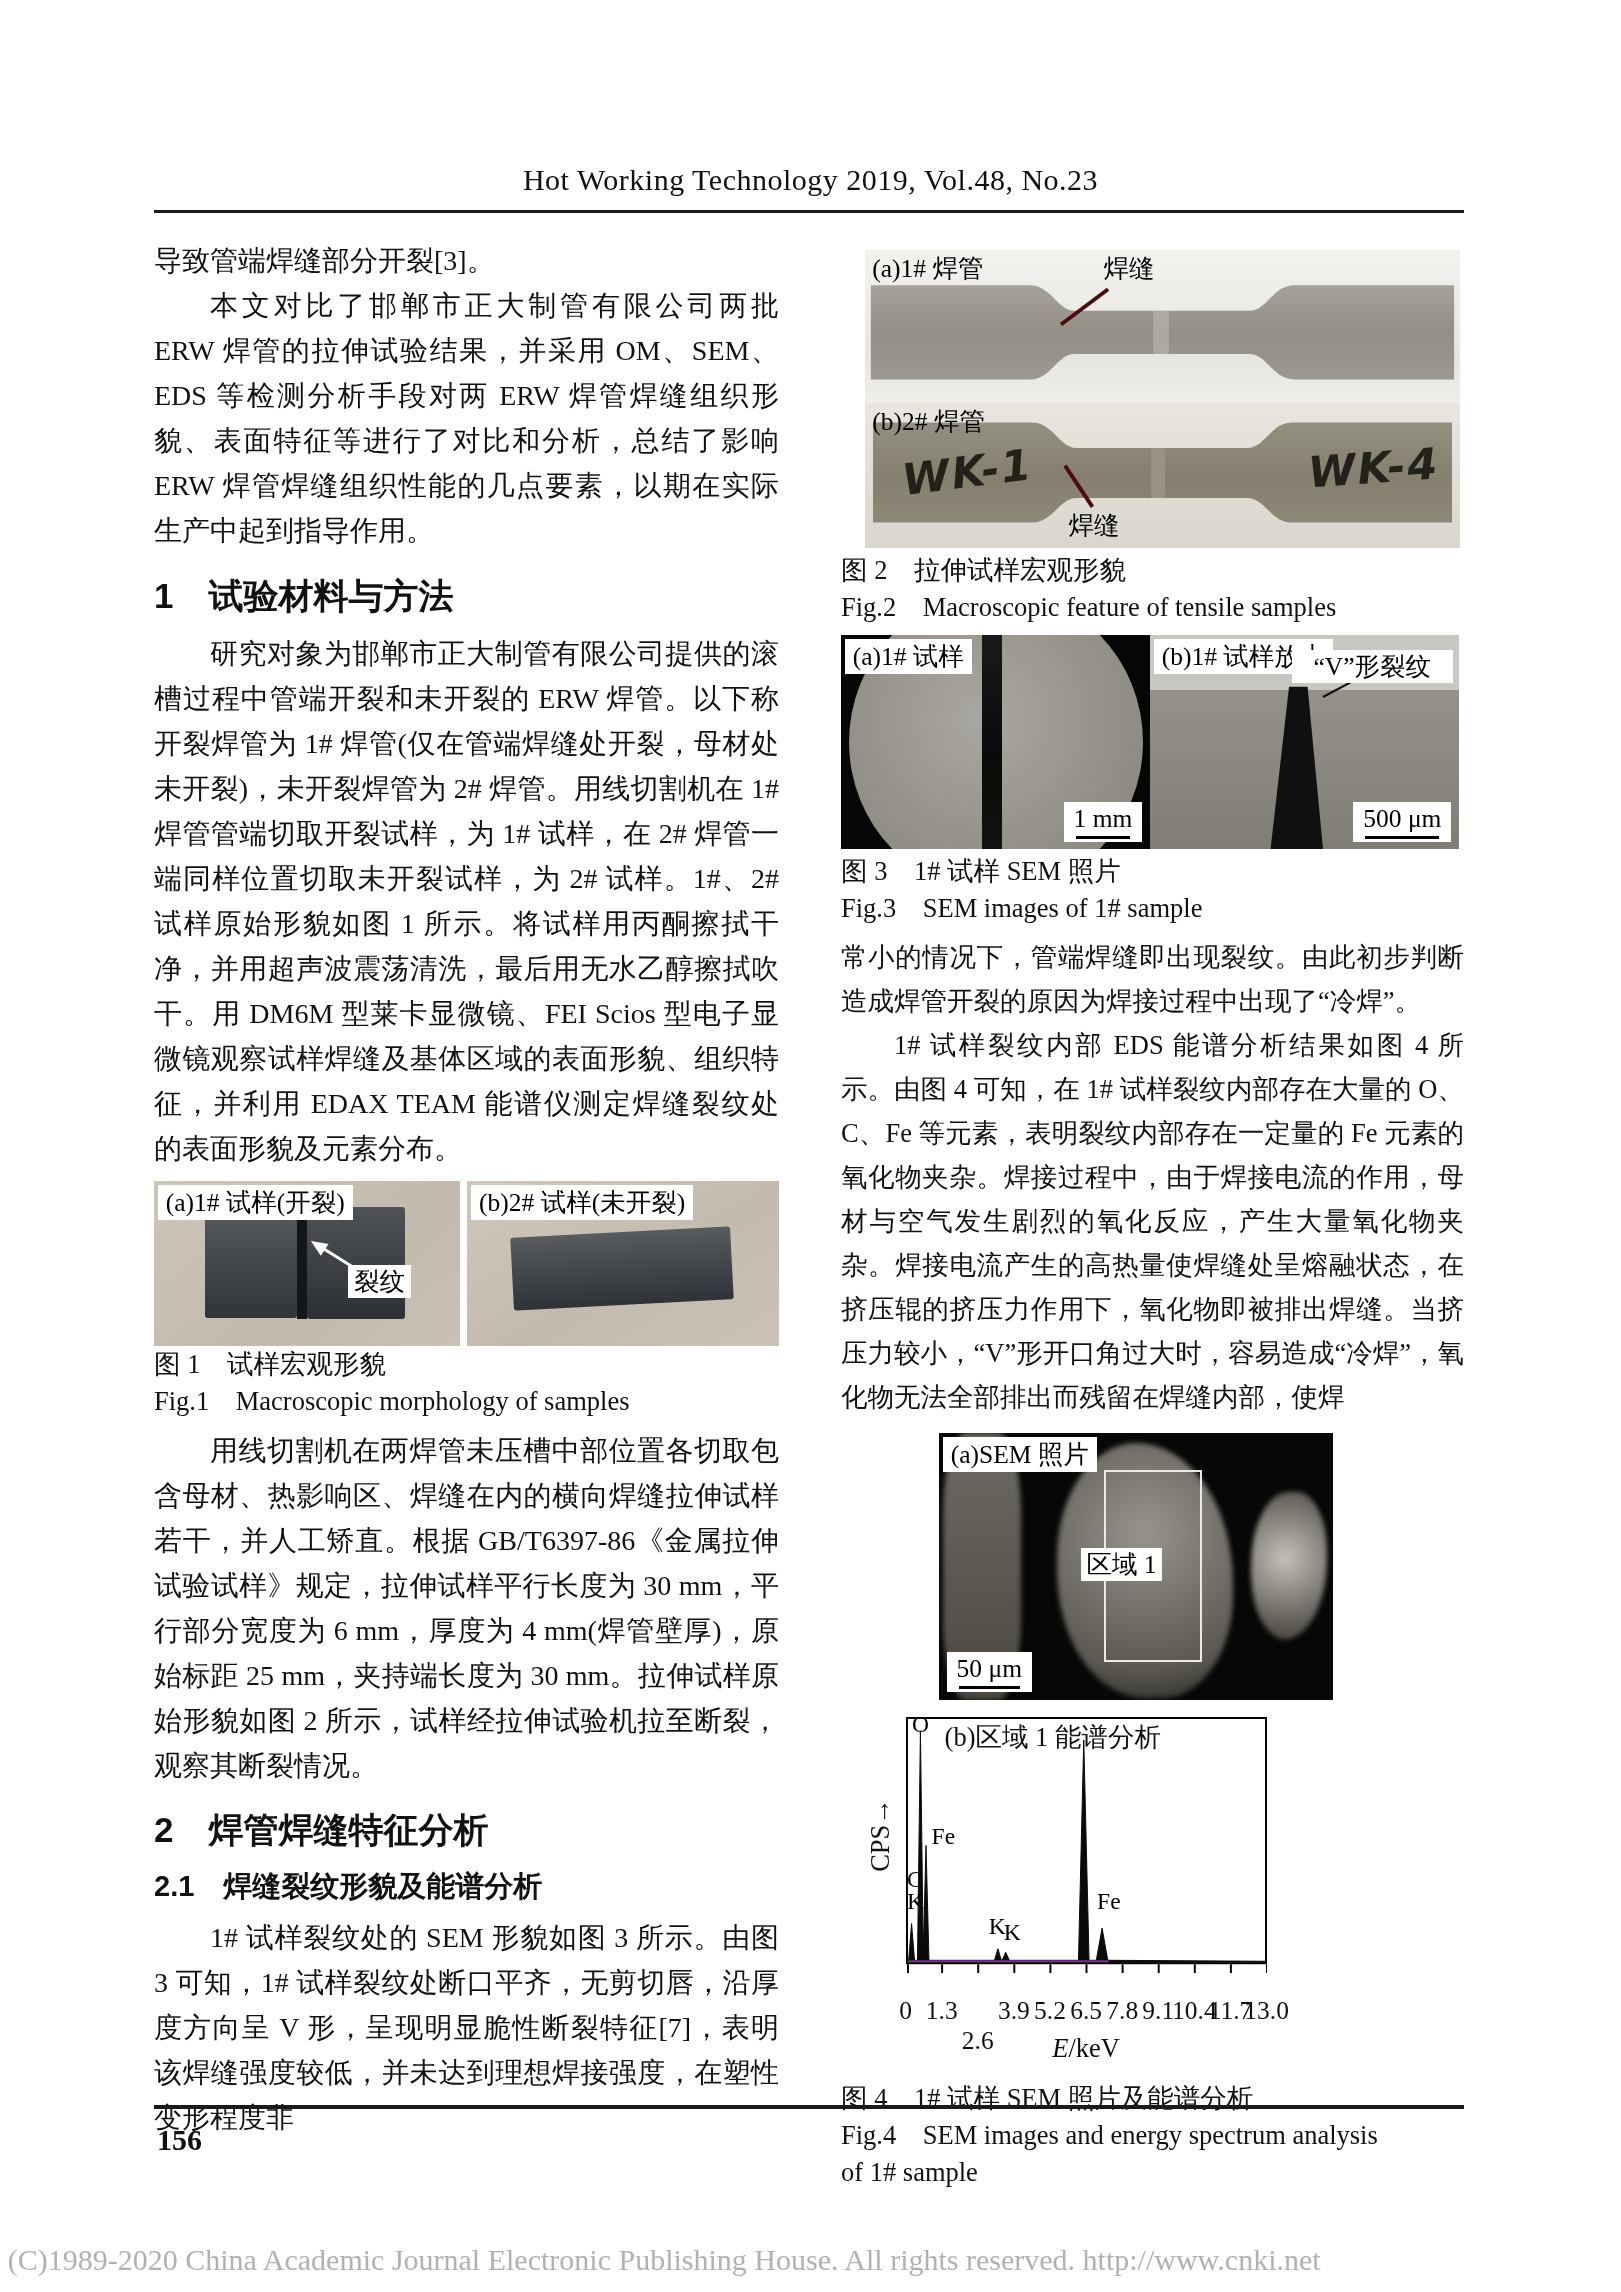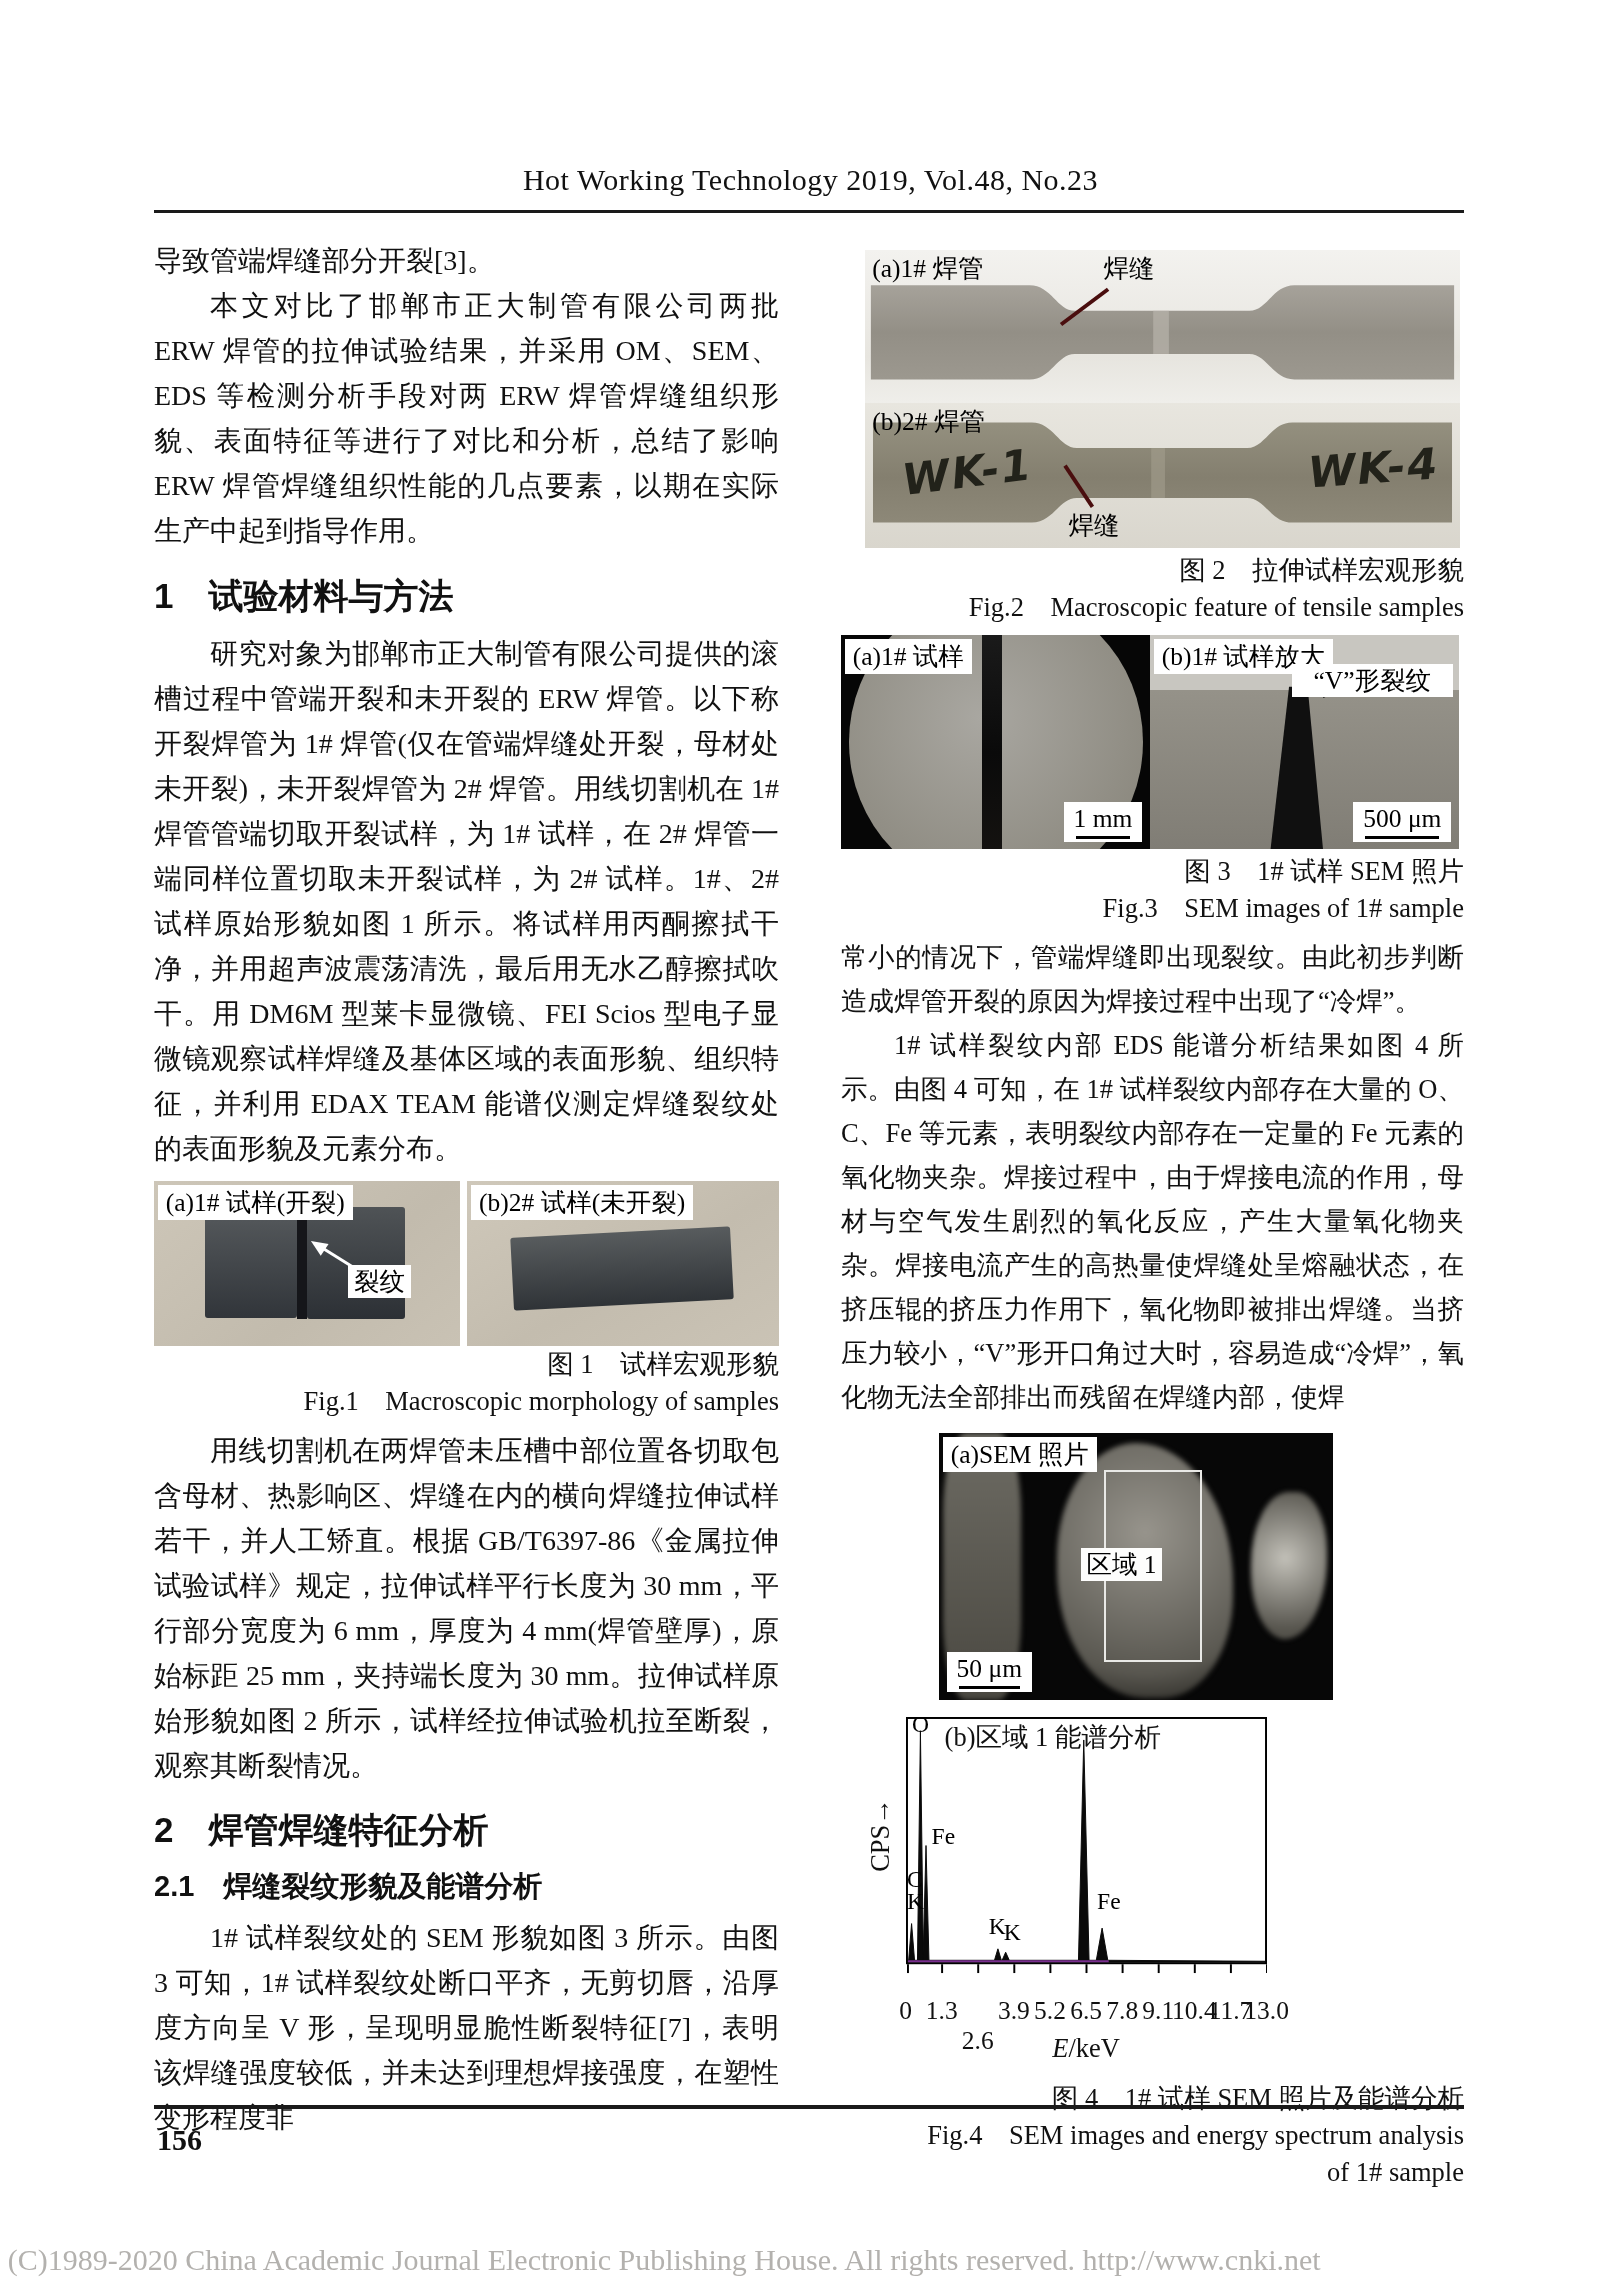--- a/index.html
+++ b/index.html
@@ -12,21 +12,21 @@
   
   .col{position:absolute;top:238px;font-size:28px;line-height:45px;text-align:justify;}
   .col-left{left:154px;width:625px;}
   .col-right{left:841px;width:623px;font-size:26.5px;line-height:44px;}
   p{margin:0;}
   .ind{text-indent:2em;}
   h1.sec{font-family:"Liberation Sans","DejaVu Sans",sans-serif;font-weight:bold;
          font-size:35px;margin:19.6px 0 13.7px 0;line-height:45px;text-align:left;}
   h2.sub{font-family:"Liberation Sans","DejaVu Sans",sans-serif;font-weight:bold;
          font-size:29px;margin:5.9px 0 7.8px 0;line-height:41px;text-align:left;}
-  .cap{text-align:right;font-size:26.5px;line-height:37px;text-indent:0;}
+  .cap{text-align:left;font-size:26.5px;line-height:37px;text-indent:0;}
   
   .plabel{position:absolute;top:3.9px;left:3.9px;background:#fff;color:#000;
           padding:1px 7.8px;font-size:25.5px;line-height:33px;white-space:nowrap;z-index:5;}
   .scalebox{position:absolute;background:#fff;color:#000;padding:0 9.8px;
             font-size:25.5px;line-height:33px;text-align:center;z-index:5;}
   .scalebox .bar{height:2.9px;background:#000;margin:1px 2px 2.9px 2px;}
   
   .fig1{margin-top:9.8px;}
   .fig1-row{display:flex;gap:7.8px;justify-content:flex-end;}
   .f1photo{position:relative;height:165px;overflow:hidden;}
@@ -58,21 +58,21 @@
   .f3a{background:#060606;}
   .f3a .disc{position:absolute;left:7.8px;top:-44px;width:294px;height:302px;border-radius:50%;
              background:radial-gradient(circle at 45% 42%,#a9a7a1,#8b887e 78%);}
   .f3a .crack{position:absolute;left:141px;top:0;width:19.6px;height:214px;
               background:linear-gradient(180deg,#1a1a1a,#0a0a0a 55%,#141210);}
   .f3b{background:linear-gradient(180deg,#c8c6c0 0 55px,#959289 55px,#807d75);}
   .f3b .crack{position:absolute;inset:0;background:#101010;
               clip-path:polygon(45% 24%,51% 24%,56% 100%,39% 100%);}
   .f3b .vline{position:absolute;left:173px;top:61px;width:55px;height:2px;background:#111;
               transform:rotate(-28deg);transform-origin:left center;z-index:4;}
-  .vtag{position:absolute;top:29px;right:5.9px;background:#fff;color:#000;padding:0 22px;
+  .vtag{position:absolute;top:15px;right:5.9px;background:#fff;color:#000;padding:0 22px;
         font-size:25.5px;line-height:33px;z-index:5;}
   
   .fig4a{position:relative;width:394px;height:267px;margin:13.7px 0 0 98px;
          background:#070707;overflow:hidden;}
   .blob{position:absolute;filter:blur(2.9px);}
   .blob1{left:118px;top:9.8px;width:176px;height:255px;border-radius:45% 55% 40% 50%;
          background:radial-gradient(circle at 50% 35%,#97948c,#595750 75%,#22211d);}
   .blob2{left:3.9px;top:0;width:78px;height:267px;border-radius:30%;
          background:linear-gradient(180deg,#6d6b63,#4a4841);}
   .blob3{left:312px;top:59px;width:76px;height:147px;border-radius:50% 40% 55% 45%;

